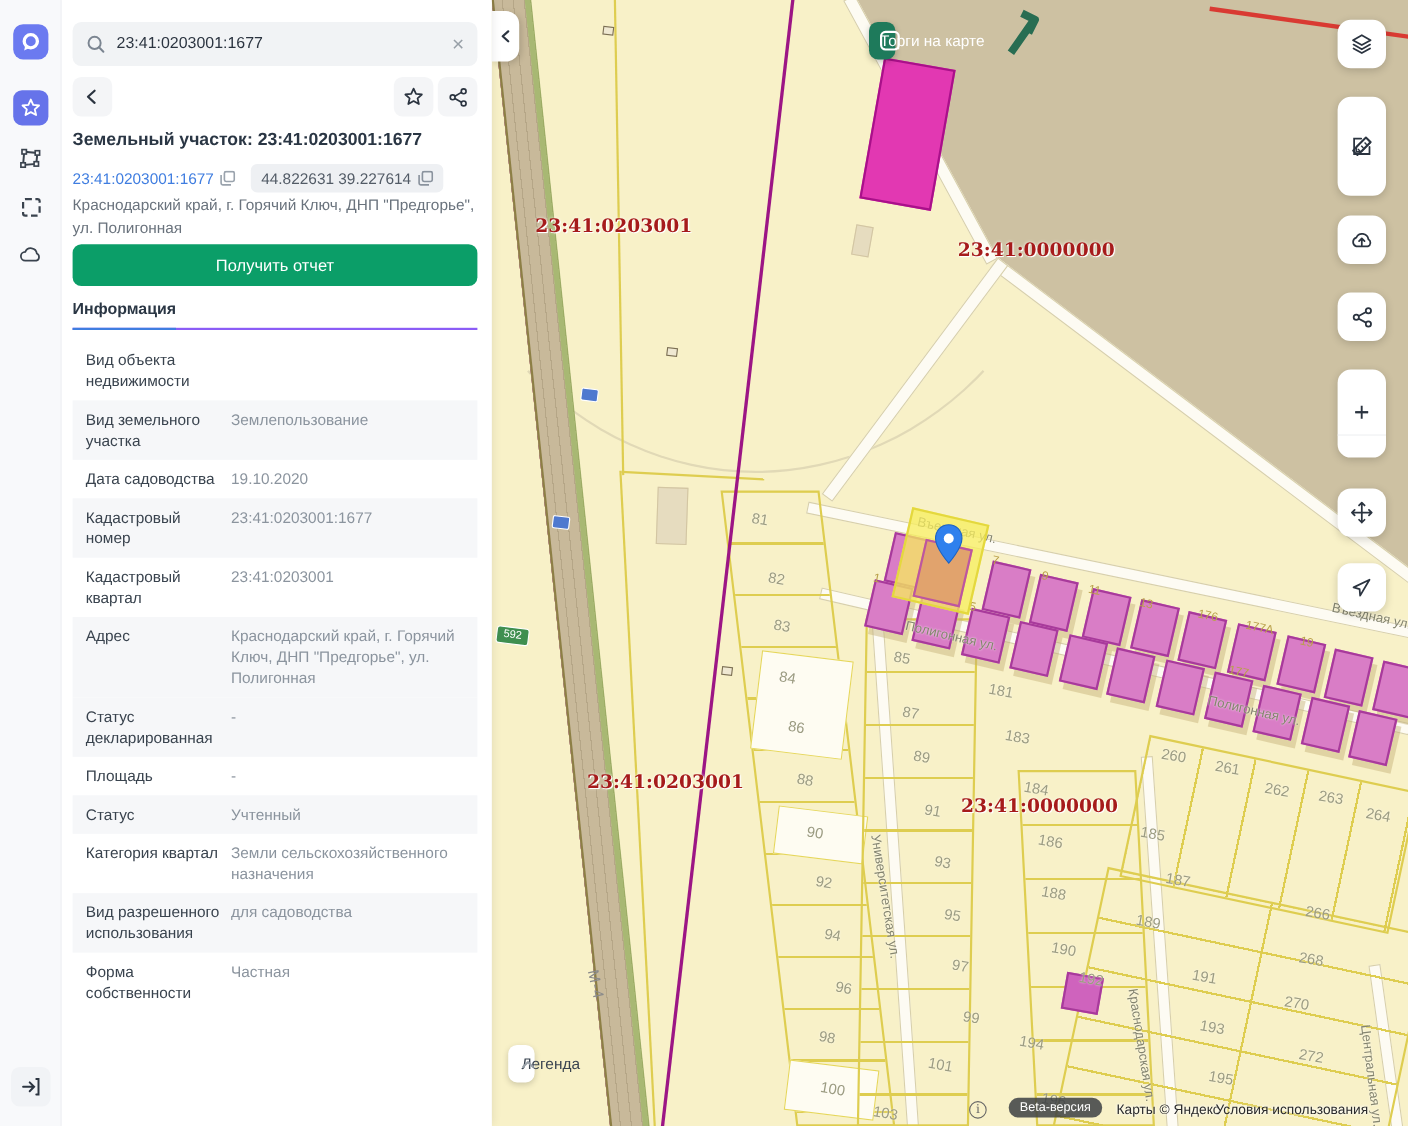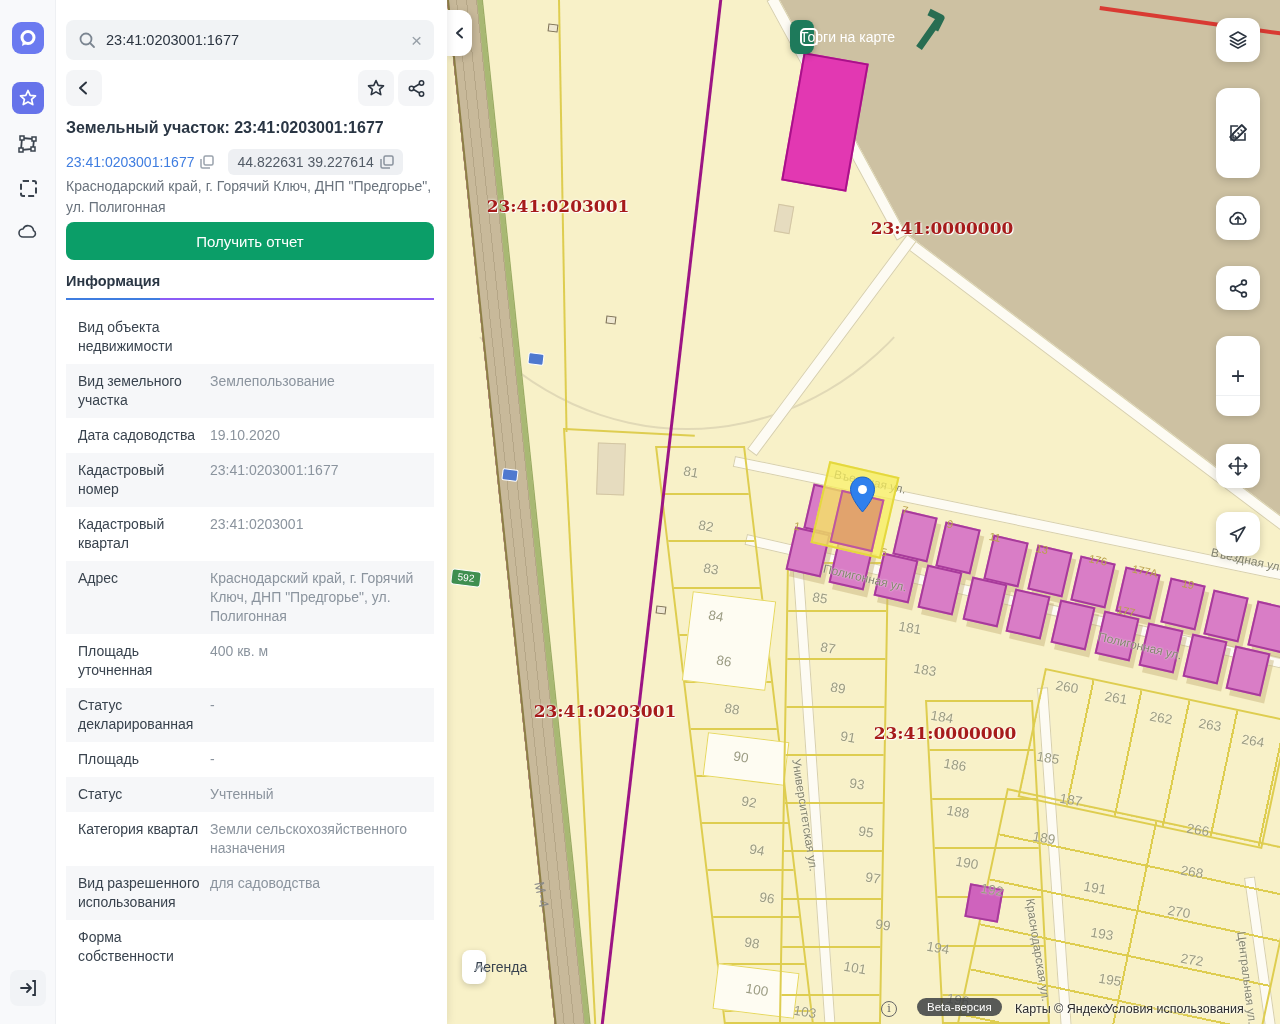--- a/index.html
+++ b/index.html
@@ -197,24 +197,20 @@
           <div class="ival">23:41:0203001:1677</div>
         </div>
         <div class="irow">
           <div class="ilabel">Кадастровый квартал</div>
           <div class="ival">23:41:0203001</div>
         </div>
         <div class="irow alt">
           <div class="ilabel">Адрес</div>
           <div class="ival">Краснодарский край, г. Горячий Ключ, ДНП "Предгорье", ул. Полигонная</div>
         </div>
-        <div class="irow">
-          <div class="ilabel">Площадь уточненная</div>
-          <div class="ival">400 кв. м</div>
-        </div>
         <div class="irow alt">
           <div class="ilabel">Статус декларированная</div>
           <div class="ival">-</div>
         </div>
         <div class="irow">
           <div class="ilabel">Площадь</div>
           <div class="ival">-</div>
         </div>
         <div class="irow alt">
           <div class="ilabel">Статус</div>
@@ -223,20 +219,21 @@
         <div class="irow">
           <div class="ilabel">Категория квартал</div>
           <div class="ival">Земли сельскохозяйственного назначения</div>
         </div>
         <div class="irow alt">
           <div class="ilabel">Вид разрешенного использования</div>
           <div class="ival">для садоводства</div>
         </div>
         <div class="irow">
           <div class="ilabel">Форма собственности</div>
+          <div class="ival">Частная</div>
         </div>
       </div>
 </div>
 
 <div id="map">
 
   <div class="tanq"></div>
   <div class="redline" style="left:653px; top:6px; width:190px; transform:rotate(8deg);"></div>
   <div class="curve1"></div>
 

